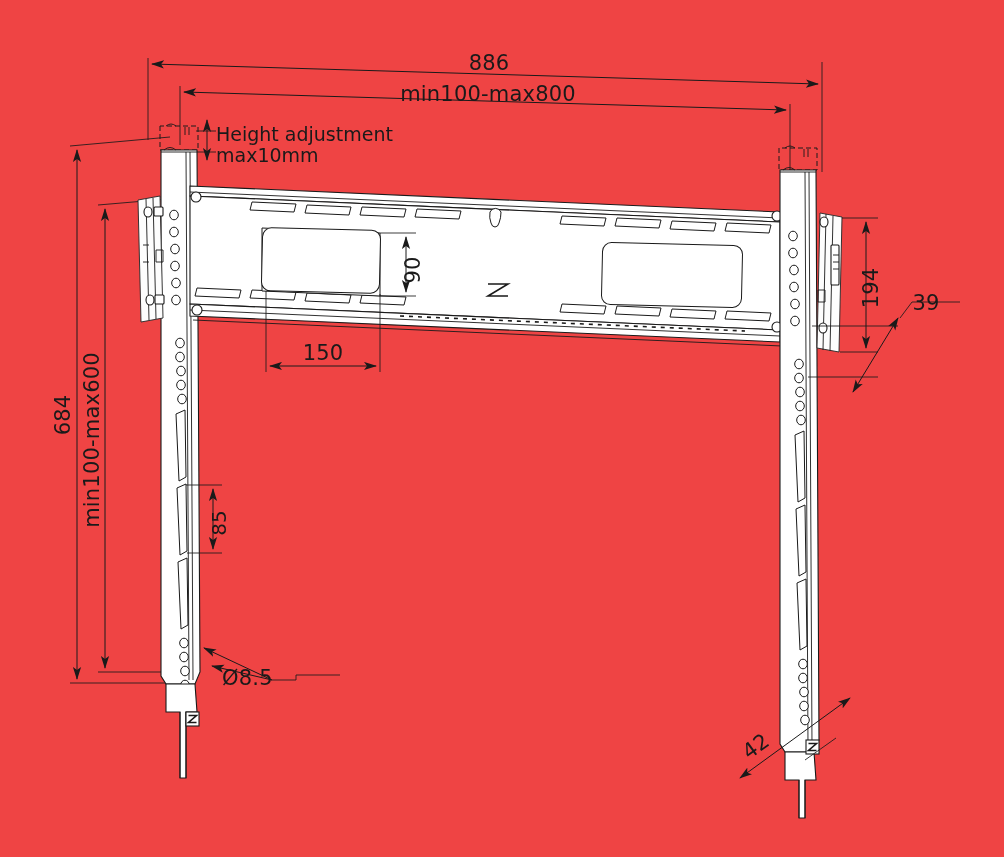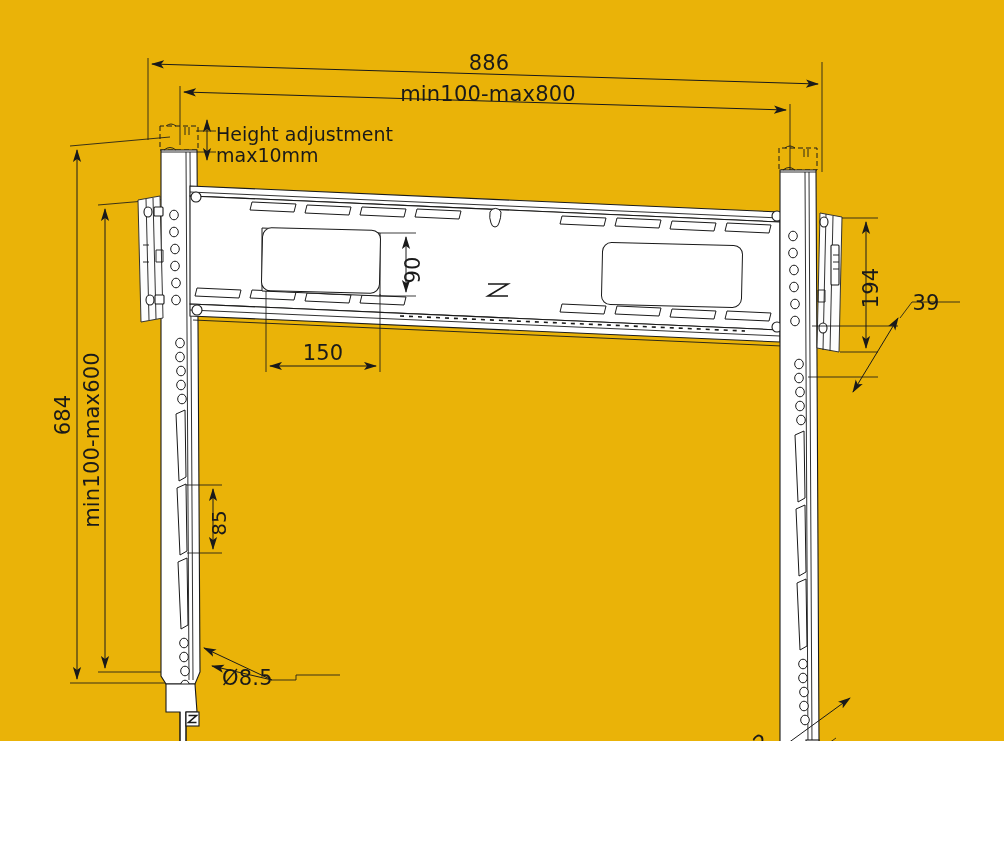--- a/index.html
+++ b/index.html
@@ -1,20 +1,20 @@
 <!DOCTYPE html>
 <html><head>
 <meta charset="utf-8">
 <title>TV Wall Mount Technical Drawing</title>
 <style>
   html,body{margin:0;padding:0;background:#ffffff;}
   #stage{
     position:relative;
-    width:1004px;height:741px;
-    background:#eab308;
+    width:1004px;height:857px;
+    background:#ef4444;
     overflow:hidden;
     font-family:"DejaVu Sans", sans-serif;
   }
   #stage svg{position:absolute;left:0;top:0;}
   .dimtext{
     font-family:"DejaVu Sans", sans-serif;
     font-size:21px;
     fill:#1a1a1a;
     letter-spacing:0.2px;
   }

